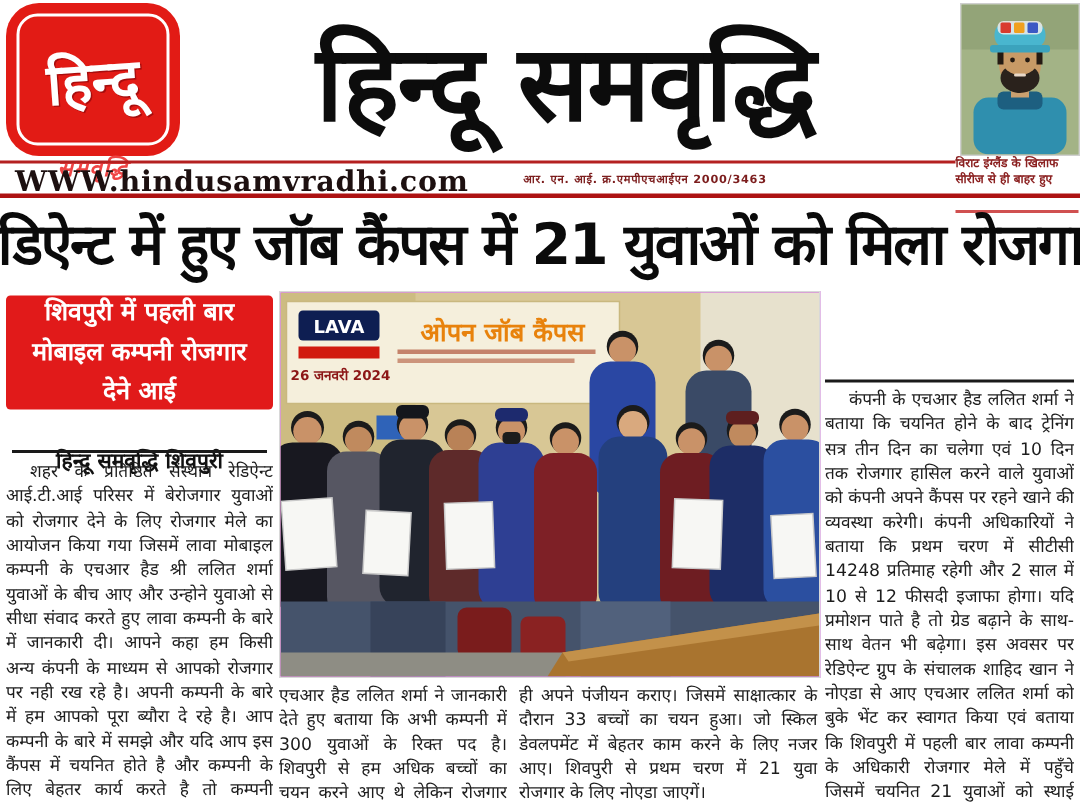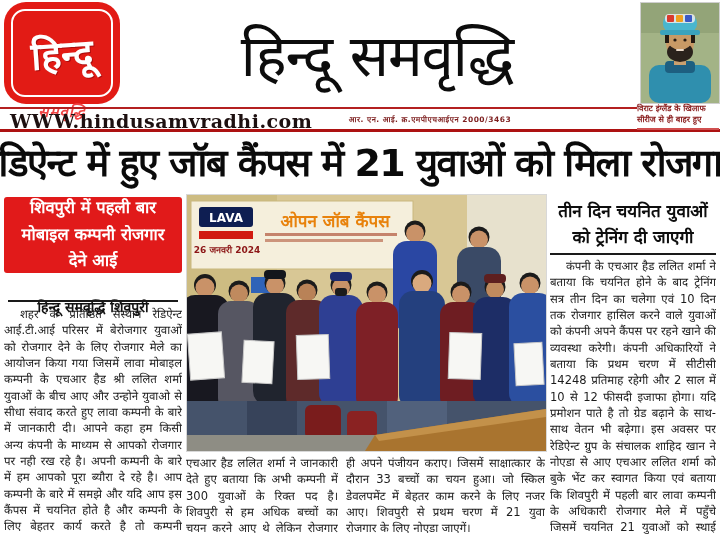--- a/index.html
+++ b/index.html
@@ -4,27 +4,27 @@
 <style>
   html,body{margin:0;padding:0;background:#ffffff;}
   body{font-family:"DejaVu Sans",sans-serif;color:#141414;}
   #page{position:relative;width:720px;height:538px;background:#fff;overflow:hidden;}
 
   
   .logo-box{position:absolute;left:6px;top:4px;width:112px;height:98px;background:#e21b15;border-radius:20px;box-shadow:0 0 0 2px #e21b15;}
   .logo-inner{position:absolute;inset:5px;border:2.5px solid #ffffff;border-radius:14px;display:flex;align-items:center;justify-content:center;}
   .logo-text{color:#ffffff;font-size:38px;font-weight:bold;transform:rotate(-4deg);text-shadow:1px 1px 0 #a80d0d;}
   .logo-script{position:absolute;left:2px;top:101px;width:120px;text-align:center;color:#ef4444;font-size:15px;font-weight:bold;font-style:italic;letter-spacing:1px;}
-  .masthead-title{position:absolute;left:116px;top:0px;width:522px;height:106px;display:flex;align-items:center;justify-content:center;font-size:58px;font-weight:400;color:#0c0c0c;letter-spacing:-1px;white-space:nowrap;}
+  .masthead-title{position:absolute;left:116px;top:0px;width:522px;height:106px;display:flex;align-items:center;justify-content:center;font-size:70px;font-weight:700;color:#0c0c0c;letter-spacing:-1px;white-space:nowrap;}
   .rule-a{position:absolute;left:0;top:107px;width:637px;height:2px;background:#b42020;}
   .rule-b{position:absolute;left:0;top:129px;width:720px;height:3px;background:#ad1212;}
   .website{position:absolute;left:10px;top:110px;font-family:"DejaVu Serif",serif;font-weight:bold;font-size:19px;color:#1d1010;letter-spacing:.5px;}
   .rni{position:absolute;left:290px;top:114px;width:280px;text-align:center;font-size:7.5px;font-weight:bold;color:#7c1d1d;letter-spacing:.5px;}
   .kohli{position:absolute;left:640px;top:2px;width:78px;height:100px;border:1px solid #cfcfcf;background:#9fb283;overflow:hidden;}
-  .kohli-caption{position:absolute;left:637px;top:104px;width:82px;font-size:8px;font-weight:bold;color:#8b2121;line-height:1.35;border-bottom:2px solid #d05050;padding-bottom:2px;}
+  .kohli-caption{position:absolute;left:637px;top:104px;width:82px;font-size:8px;font-weight:bold;color:#8b2121;line-height:1.35;border-bottom:2px solid #d05050;padding-bottom:14px;}
 
   
   .headline{position:absolute;left:0;top:133px;width:720px;height:56px;display:flex;align-items:center;justify-content:center;font-size:38px;font-weight:800;color:#0a0a0a;letter-spacing:-1.5px;white-space:nowrap;}
 
   
   .subhead-box{position:absolute;left:4px;top:197px;width:178px;height:76px;background:#e11a1a;border-radius:3px;display:flex;align-items:center;justify-content:center;text-align:center;color:#ffffff;font-size:16.5px;font-weight:bold;line-height:1.6;padding:2px 8px;box-sizing:border-box;}
   .byline{position:absolute;left:4px;top:277px;width:178px;text-align:center;font-size:14px;font-weight:bold;color:#111;margin-top:20px;}
   .byline-rule{position:absolute;left:8px;top:300px;width:170px;height:2px;background:#1a1a1a;}
   .newsbody{font-size:11.5px;line-height:1.42;text-align:justify;color:#1c1c1c;overflow:hidden;}
   .body-left{position:absolute;left:4px;top:306px;width:178px;height:230px;text-indent:16px;}
@@ -167,17 +167,16 @@
 
       <rect x="0" y="240" width="190" height="16" fill="#8e8d84"></rect>
       <polygon points="188,240 359,214 359,256 178,256" fill="#a9742f"></polygon>
       <polygon points="188,240 359,214 359,222 192,246" fill="#c3914a"></polygon>
     </svg>
   </div>
 
   <div class="newsbody bcol1">एचआर हैड ललित शर्मा ने जानकारी देते हुए बताया कि अभी कम्पनी में 300 युवाओं के रिक्त पद है। शिवपुरी से हम अधिक बच्चों का चयन करने आए थे लेकिन रोजगार मेले के दौरान 60 बच्चों ने</div>
   <div class="newsbody bcol2">ही अपने पंजीयन कराए। जिसमें साक्षात्कार के दौरान 33 बच्चों का चयन हुआ। जो स्किल डेवलपमेंट में बेहतर काम करने के लिए नजर आए। शिवपुरी से प्रथम चरण में 21 युवा रोजगार के लिए नोएडा जाएगें।</div>
 
-  <div class="rcol-head">तीन दिन चयनित युवाओं को ट्रेनिंग दी जाएगी</div>
   <div class="rcol-rule"></div>
   <div class="newsbody body-right">कंपनी के एचआर हैड ललित शर्मा ने बताया कि चयनित होने के बाद ट्रेनिंग सत्र तीन दिन का चलेगा एवं 10 दिन तक रोजगार हासिल करने वाले युवाओं को कंपनी अपने कैंपस पर रहने खाने की व्यवस्था करेगी। कंपनी अधिकारियों ने बताया कि प्रथम चरण में सीटीसी 14248 प्रतिमाह रहेगी और 2 साल में 10 से 12 फीसदी इजाफा होगा। यदि प्रमोशन पाते है तो ग्रेड बढ़ाने के साथ-साथ वेतन भी बढ़ेगा। इस अवसर पर रेडिऐन्ट ग्रुप के संचालक शाहिद खान ने नोएडा से आए एचआर ललित शर्मा को बुके भेंट कर स्वागत किया एवं बताया कि शिवपुरी में पहली बार लावा कम्पनी के अधिकारी रोजगार मेले में पहुँचे जिसमें चयनित 21 युवाओं को स्थाई जॉब के लिए चयन हुआ। आपने सभी चयनित युवाओं को बधाई देते हुए उनके उज्जवल भविष्य की कामना की।</div>
 
 </div>
 
 </body></html>

